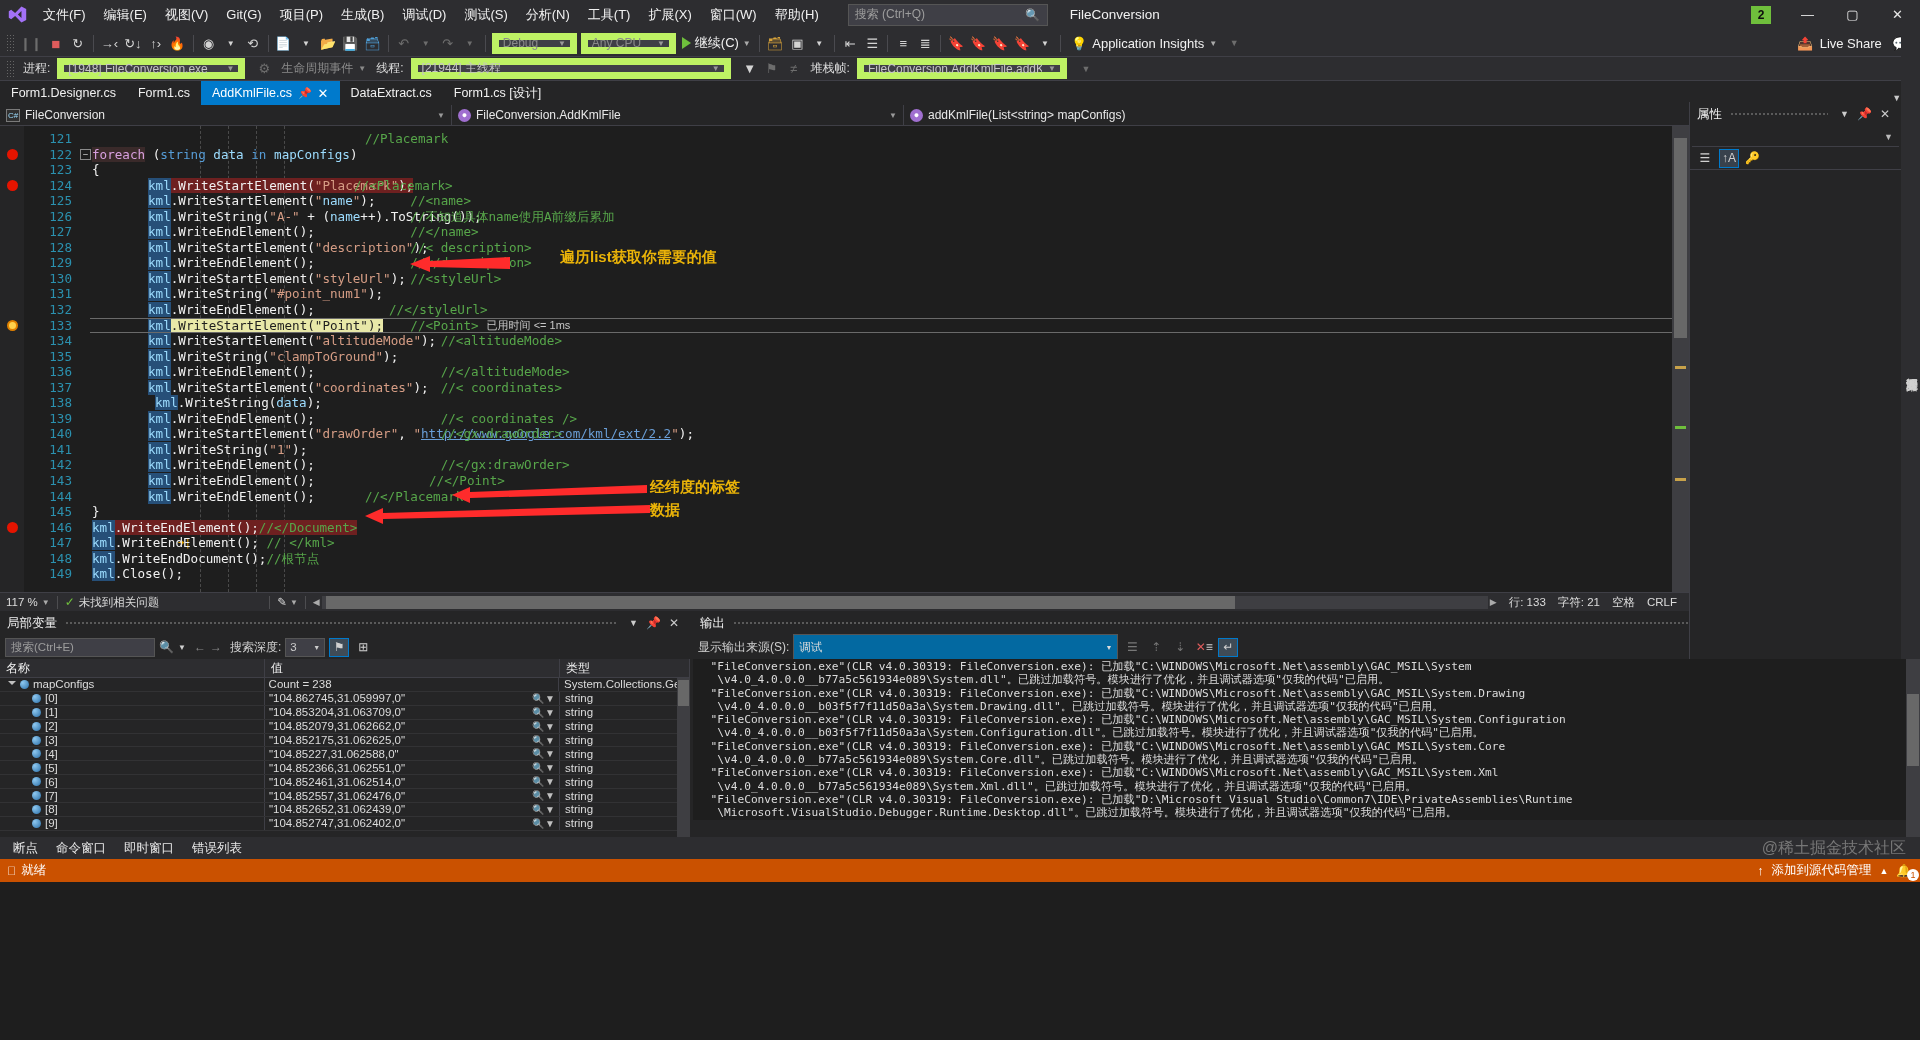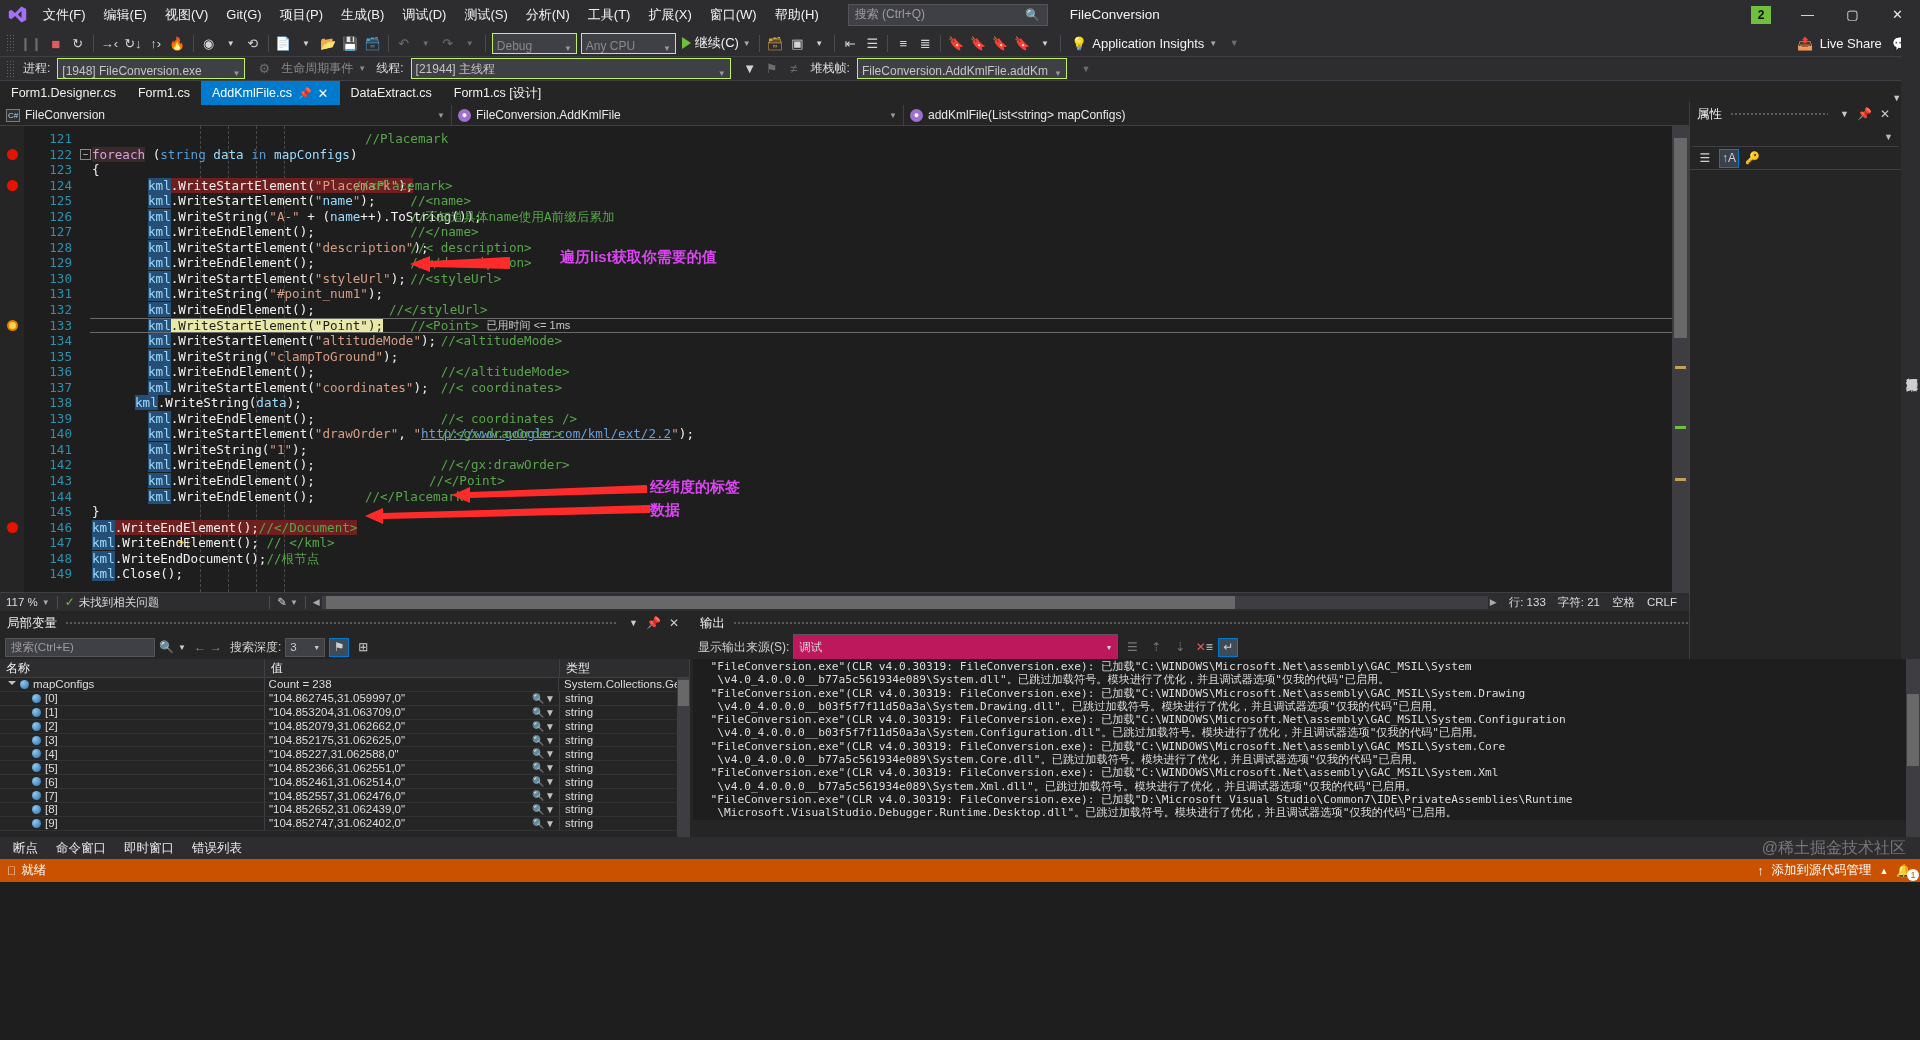--- a/index.html
+++ b/index.html
@@ -46,22 +46,22 @@
     padding-left:4px; gap:0px; border-bottom:1px solid #3f3f46;
   }
   .tb-grip { width:9px; height:18px; margin:0 2px;
     background-image:radial-gradient(#666 0.8px, transparent 0.9px);
     background-size:3px 3px; }
   .tbi { height:22px; min-width:22px; display:flex; align-items:center; justify-content:center;
          color:#d4d4d4; font-size:13px; padding:0 3px; }
   .tbi.dis { color:#6d6d6d; }
   .tb-sep { width:1px; height:17px; background:#4a4a4f; margin:0 4px; }
   .combo {
-    height:21px; background:#3f3f46; border:1px solid #bef264; color:#c5c5c5;
-    display:flex; align-items:flex-end; padding:0 4px; font-size:12px; margin:0 2px;
+    height:21px; background:#3f3f46; border:7px solid #bef264; color:#c5c5c5;
+    display:flex; align-items:center; padding:0 4px; font-size:12px; margin:0 2px;
   }
   .combo .cv { flex:1; white-space:nowrap; overflow:hidden; }
   .combo .ca { color:#999; font-size:8px; margin-left:6px; }
   .combo.dis { color:#8a8a8a; }
   .continue { color:#f1f1f1; font-size:13px; display:flex; align-items:center; gap:4px; padding:0 4px; height:22px;}
   .tri-green { width:0;height:0;border-left:9px solid #6fbf3c;border-top:6px solid transparent;border-bottom:6px solid transparent; }
   .app-ins { display:flex; align-items:center; gap:5px; font-size:13px; color:#f1f1f1; padding:0 6px;}
   .live-share { display:flex; align-items:center; gap:6px; font-size:13px; color:#f1f1f1; padding:0 8px;}
 
   
@@ -119,21 +119,21 @@
   .lnk { color:#6a9ed6; text-decoration:underline; }
   .hl-kml { background:#264f78; color:#9cdcfe; }
   .bp-line { background:#6e2020; }
   .cur-line-hl { background:#e8e8a8; color:#1e1e1e; }
 
   .curline-box { position:absolute; left:90px; right:10px; height:15.5px;
                  border-top:1px solid #6a6a6a; border-bottom:1px solid #6a6a6a; }
   .elapsed { color:#c8c8c8; font-size:11px; font-family:"Liberation Sans",sans-serif; }
 
   
-  .annot { position:absolute; color:#d946ef; font-size:15px; font-weight:bold;
+  .annot { position:absolute; color:#eab308; font-size:15px; font-weight:bold;
            font-family:"Liberation Sans", sans-serif; }
   .red-arrow { position:absolute; }
 
   
   .edit-scroll { position:absolute; right:0; top:0; width:17px; height:100%; background:#3e3e42; }
   .edit-scroll .thumb { position:absolute; left:2px; width:13px; background:#686868; }
 
   
   .edstatus { height:19px; background:#2d2d30; display:flex; align-items:center;
               font-size:11.5px; color:#dcdcdc; border-top:1px solid #3f3f46;}
@@ -178,21 +178,21 @@
   .dot-ico { width:9px;height:9px;border-radius:50%;
              background:radial-gradient(circle at 30% 30%, #8ec8f0, #2a6fa8); }
   .mag-ico { margin-left:auto; display:flex; align-items:center; gap:2px; padding-right:4px; color:#c0c0c0; font-size:10px;}
 
   
   .out-body { flex:1; background:#1e1e1e; overflow:hidden; position:relative;
               font-family:"DejaVu Sans Mono", monospace; font-size:11.2px; color:#dcdcdc;
               line-height:13.3px; padding:1px 4px 0 4px; white-space:pre; }
   .out-scroll { position:absolute; right:0; top:0; bottom:0; width:14px; background:#3e3e42;}
   .out-scroll .thumb { position:absolute; left:1px; width:12px; background:#686868; }
-  .out-combo { width:325px;height:19px;background:#be185d;border:1px solid #555;color:#dcdcdc;
+  .out-combo { width:325px;height:19px;background:#0369a1;border:1px solid #555;color:#dcdcdc;
                font-size:11.5px;display:flex;align-items:center;padding:12px 5px;}
 
   .panel-split { width:3px; background:#252526; }
 
   
   .bottomtabs { height:22px; background:#2d2d30; display:flex; align-items:center;
                 padding-left:4px; font-size:12.5px; color:#e8e8e8; }
   .btab { padding:0 9px; height:22px; line-height:22px; }
   .statusbar { height:23px; background:#ca5100; display:flex; align-items:center;
                color:#fff; font-size:12.5px; padding:0 8px; }
@@ -416,21 +416,21 @@
         <div class="coderow"><span class="lnum">128</span><span class="codetext" style="left:148px"><span class="hl-kml">kml</span>.WriteStartElement(<span class="str">"description"</span>);</span><span class="cm" style="position:absolute;left:410.36px">//&lt; description&gt;</span></div>
         <div class="coderow"><span class="lnum">129</span><span class="codetext" style="left:148px"><span class="hl-kml">kml</span>.WriteEndElement();</span><span class="cm" style="position:absolute;left:410.36px">//&lt;/description&gt;</span></div>
         <div class="coderow"><span class="lnum">130</span><span class="codetext" style="left:148px"><span class="hl-kml">kml</span>.WriteStartElement(<span class="str">"styleUrl"</span>);</span><span class="cm" style="position:absolute;left:410.36px">//&lt;styleUrl&gt;</span></div>
         <div class="coderow"><span class="lnum">131</span><span class="codetext" style="left:148px"><span class="hl-kml">kml</span>.WriteString(<span class="str">"#point_num1"</span>);</span></div>
         <div class="coderow"><span class="lnum">132</span><span class="codetext" style="left:148px"><span class="hl-kml">kml</span>.WriteEndElement();</span><span class="cm" style="position:absolute;left:389px">//&lt;/styleUrl&gt;</span></div>
         <div class="coderow"><span class="bp cur"></span><span class="lnum">133</span><span class="codetext" style="left:148px"><span class="hl-kml">kml</span><span class="cur-line-hl">.WriteStartElement("Point");</span></span><span class="cm" style="position:absolute;left:410.36px">//&lt;Point&gt;</span><span class="elapsed" style="position:absolute;left:486.58000000000004px">已用时间 &lt;= 1ms</span><span class="curline-box" style="left:90px;right:12px;top:0"></span></div>
         <div class="coderow"><span class="lnum">134</span><span class="codetext" style="left:148px"><span class="hl-kml">kml</span>.WriteStartElement(<span class="str">"altitudeMode"</span>);</span><span class="cm" style="position:absolute;left:440.68px">//&lt;altitudeMode&gt;</span></div>
         <div class="coderow"><span class="lnum">135</span><span class="codetext" style="left:148px"><span class="hl-kml">kml</span>.WriteString(<span class="str">"clampToGround"</span>);</span></div>
         <div class="coderow"><span class="lnum">136</span><span class="codetext" style="left:148px"><span class="hl-kml">kml</span>.WriteEndElement();</span><span class="cm" style="position:absolute;left:440.68px">//&lt;/altitudeMode&gt;</span></div>
         <div class="coderow"><span class="lnum">137</span><span class="codetext" style="left:148px"><span class="hl-kml">kml</span>.WriteStartElement(<span class="str">"coordinates"</span>);</span><span class="cm" style="position:absolute;left:440.68px">//&lt; coordinates&gt;</span></div>
-        <div class="coderow"><span class="lnum">138</span><span class="codetext" style="left:135px"><span class="hl-kml">kml</span>.WriteString(<span class="var">data</span>);</span></div>
+        <div class="coderow"><span class="lnum">138</span><span class="codetext" style="left:155px"><span class="hl-kml">kml</span>.WriteString(<span class="var">data</span>);</span></div>
         <div class="coderow"><span class="lnum">139</span><span class="codetext" style="left:148px"><span class="hl-kml">kml</span>.WriteEndElement();</span><span class="cm" style="position:absolute;left:440.68px">//&lt; coordinates /&gt;</span></div>
         <div class="coderow"><span class="lnum">140</span><span class="codetext" style="left:148px"><span class="hl-kml">kml</span>.WriteStartElement(<span class="str">"drawOrder"</span>, <span class="str">"</span><span class="lnk">http://www.google.com/kml/ext/2.2</span><span class="str">"</span>);</span><span class="cm" style="position:absolute;left:440.68px">//&lt;gx:drawOrder&gt;</span></div>
         <div class="coderow"><span class="lnum">141</span><span class="codetext" style="left:148px"><span class="hl-kml">kml</span>.WriteString(<span class="str">"1"</span>);</span></div>
         <div class="coderow"><span class="lnum">142</span><span class="codetext" style="left:148px"><span class="hl-kml">kml</span>.WriteEndElement();</span><span class="cm" style="position:absolute;left:440.68px">//&lt;/gx:drawOrder&gt;</span></div>
         <div class="coderow"><span class="lnum">143</span><span class="codetext" style="left:148px"><span class="hl-kml">kml</span>.WriteEndElement();</span><span class="cm" style="position:absolute;left:429px">//&lt;/Point&gt;</span></div>
         <div class="coderow"><span class="lnum">144</span><span class="codetext" style="left:148px"><span class="hl-kml">kml</span>.WriteEndElement();</span><span class="cm" style="position:absolute;left:364.88px">//&lt;/Placemark&gt;</span></div>
         <div class="coderow"><span class="lnum">145</span><span class="codetext" style="left:92px">}</span></div>
         <div class="coderow"><span class="bp"></span><span class="lnum">146</span><span class="codetext" style="left:92px"><span class="hl-kml">kml</span><span class="bp-line">.WriteEndElement();<span class="cm">//&lt;/Document&gt;</span></span></span></div>
         <div class="coderow"><span class="lnum">147</span><span style="position:absolute;left:178px;color:#e0a000;font-size:11px">➔|</span><span class="codetext" style="left:92px"><span class="hl-kml">kml</span>.WriteEndElement(); <span class="cm">// &lt;/kml&gt;</span></span></div>
         <div class="coderow"><span class="lnum">148</span><span class="codetext" style="left:92px"><span class="hl-kml">kml</span>.WriteEndDocument();<span class="cm">//根节点</span></span></div>

